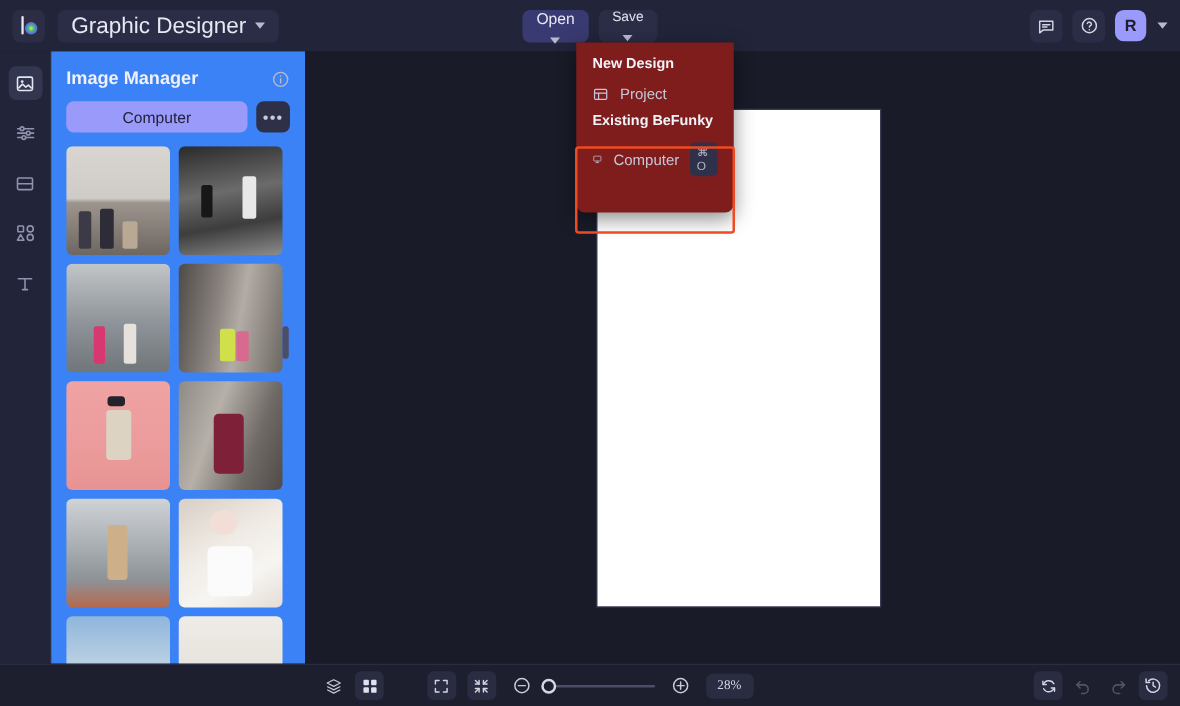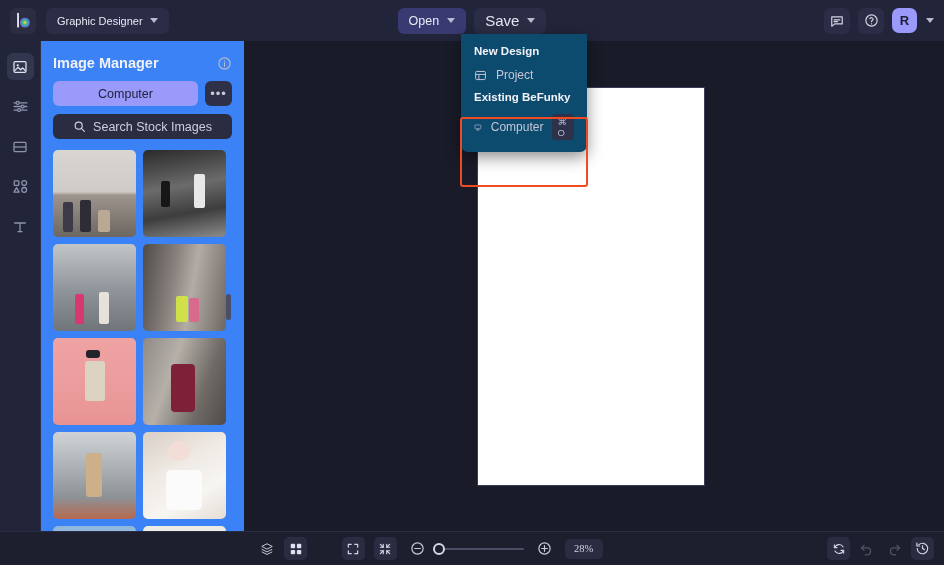--- a/index.html
+++ b/index.html
@@ -32,50 +32,50 @@
     margin-right: 10px;
   }
   .logo-b {
     width: 17px; height: 17px; position: relative;
   }
   .mode-select {
     height: 26px; border-radius: 6px;
     background: #2b2d46;
     display: flex; align-items: center; gap: 7px;
     padding: 0 11px;
-    color: #e7e8f2; font-size: 11px;
+    color: #e7e8f2; font-size: 18px;
     cursor: pointer;
   }
   .chev {
     width: 0; height: 0;
     border-left: 4px solid transparent;
     border-right: 4px solid transparent;
     border-top: 5px solid #b9bbcd;
   }
   .topbar-center {
     position: absolute; left: 0; right: 0;
     display: flex; justify-content: center; gap: 8px;
     pointer-events: none;
   }
-  .topbar-center > * { pointer-events: auto; }
+  .topbar-center > * { pointer-events: auto; flex-direction: column; }
   .btn-open {
     height: 26px; border-radius: 6px;
     background: #3a3a72;
     display: flex; align-items: center; gap: 8px;
     padding: 0 11px;
     color: #e9eaf5; font-size: 12.5px;
     cursor: pointer; border: none;
     font-family: inherit;
   }
   .btn-save {
     height: 26px; border-radius: 6px;
     background: #2b2d46;
     display: flex; align-items: center; gap: 8px;
     padding: 0 11px;
-    color: #e4e5f0; font-size: 15px;
+    color: #e4e5f0; font-size: 11px;
     cursor: pointer; border: none;
     font-family: inherit;
   }
   .topbar-right {
     margin-left: auto;
     display: flex; align-items: center; gap: 8px;
   }
   .icon-btn {
     width: 26px; height: 26px; border-radius: 6px;
     background: #2b2d46;
@@ -188,23 +188,23 @@
     width: 226px; height: 397px;
     background: #ffffff;
     box-shadow: 0 0 0 1px #3a3d55;
   }
 
   
   .dropdown {
     position: absolute;
     left: 461px; top: 34px;
     width: 126px;
-    background: #0c4a6e;
+    background: #7f1d1d;
     border-radius: 0 0 7px 7px;
-    padding: 7px 0 7px 0;
+    padding: 7px 0 24px 0;
     z-index: 50;
     box-shadow: 0 5px 16px rgba(0,0,0,0.45);
   }
   .dd-section-label {
     color: #f2f3f9; font-size: 11.5px; font-weight: bold;
     padding: 4px 13px 6px 13px;
   }
   .dd-item {
     display: flex; align-items: center; gap: 9px;
     padding: 5px 13px;
@@ -379,27 +379,20 @@
 
       <div class="src-row">
         <button class="btn-computer">
           <span>Computer</span>
         </button>
         <div class="btn-more">
           <span>•••</span>
         </div>
       </div>
 
-      <div class="search-box">
-        <svg width="13" height="13" viewBox="0 0 24 24" fill="none" stroke="#cdcfdf" stroke-width="2.2">
-          <circle cx="10.5" cy="10.5" r="6.5"></circle>
-          <path d="M15.4 15.4L21 21" stroke-linecap="round"></path>
-        </svg>
-        <span>Search Stock Images</span>
-      </div>
 
       <div class="thumbs">
 
         <div class="thumb" style="background:linear-gradient(180deg,#d9d6d2 0%,#cfcbc7 48%,#9c948d 52%,#6e6761 100%)">
           <div style="position:absolute;left:12%;bottom:6%;width:10px;height:30px;background:#3c3a46;border-radius:2px"></div>
           <div style="position:absolute;left:32%;bottom:6%;width:11px;height:32px;background:#2e2c36;border-radius:2px"></div>
           <div style="position:absolute;left:54%;bottom:6%;width:12px;height:22px;background:#b9a893;border-radius:2px"></div>
         </div>
         <div class="thumb" style="background:linear-gradient(170deg,#2a2a2a 0%,#6b6b6b 42%,#3d3d3d 70%,#8c8c8c 100%)">
           <div style="position:absolute;left:22%;top:36%;width:9px;height:26px;background:#171717;border-radius:2px"></div>

